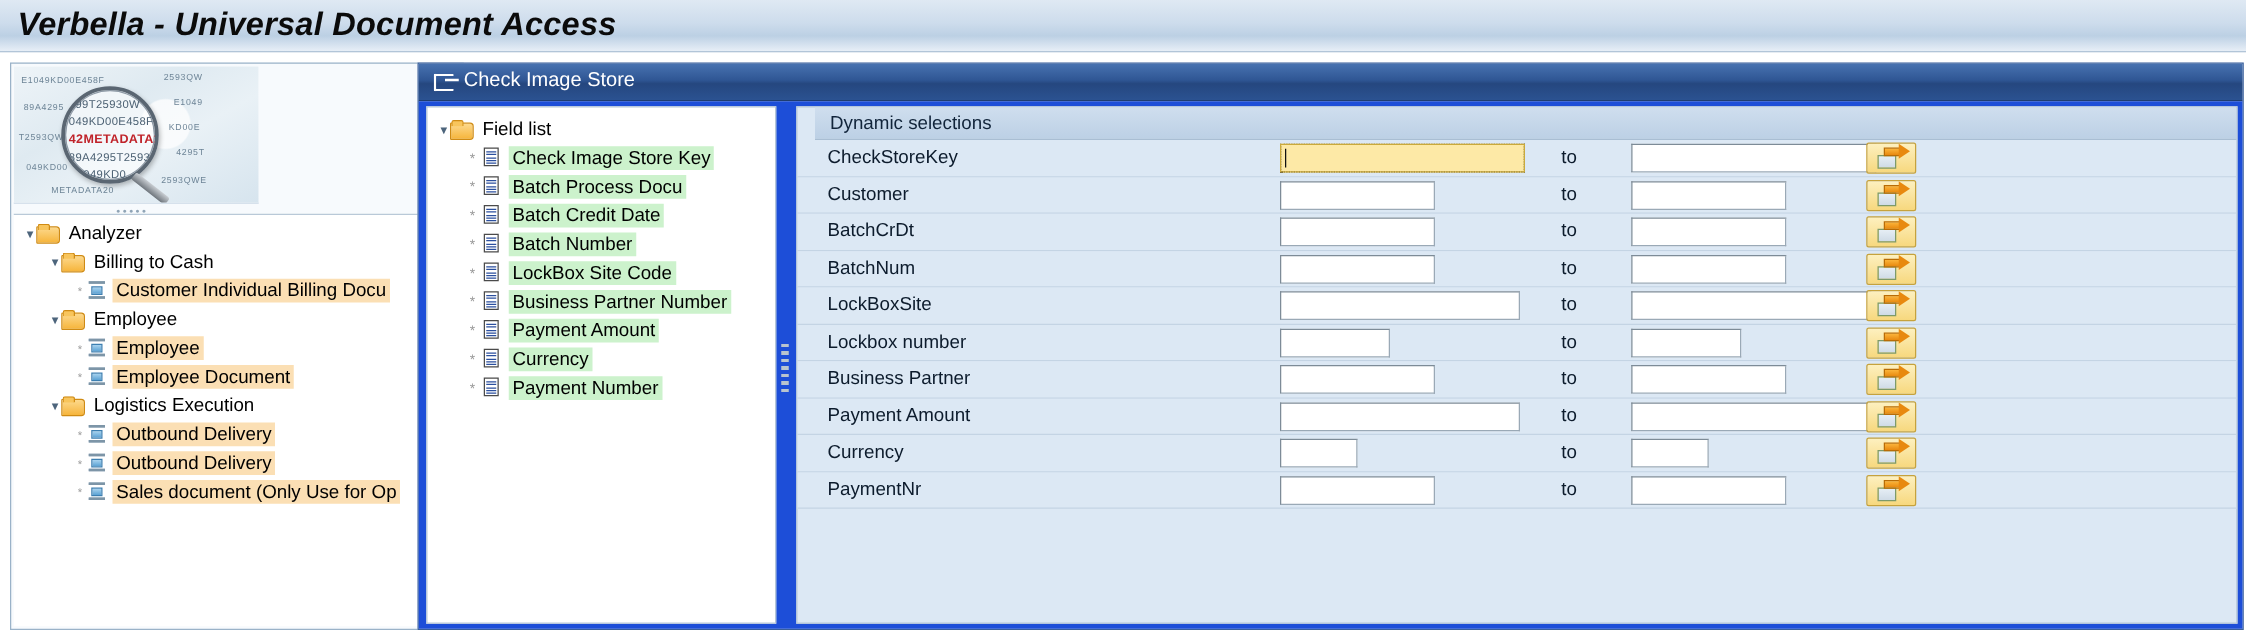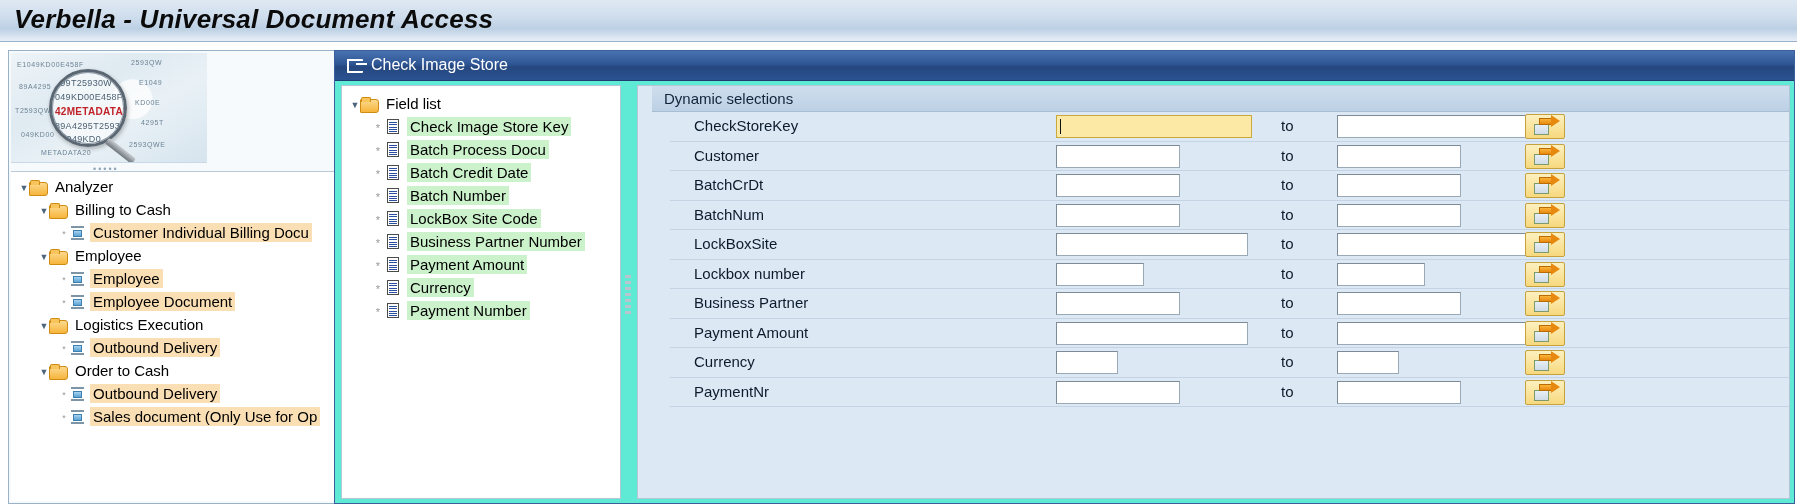--- a/index.html
+++ b/index.html
@@ -143,21 +143,21 @@
     position:absolute; left:12px; top:8px; width:16px; height:14px;
     border:2px solid #ffffff; border-right:none; border-radius:1px;
   }
   #tab-icon:after{
     content:""; position:absolute; left:7px; top:2px; width:11px; height:2px;
     background:#ffffff;
     box-shadow:5px -3px 0 -1px #ffffff, 5px 3px 0 -1px #ffffff;
   }
   #rbody{
     position:absolute; left:0; top:30px; right:0; bottom:0;
-    background:#5eead4;
+    background:#1d4ed8;
   }
 
   
   #fieldlist{
     position:absolute; left:6px; top:4px; width:280px; bottom:4px;
     background:#ffffff; border:1px solid #b5c6d6;
   }
   #fl-inner{ position:absolute; left:8px; top:6px; right:4px; bottom:2px; }
 
   #vsplit{
@@ -173,21 +173,21 @@
   #dynsel{
     position:absolute; left:302px; top:4px; right:4px; bottom:4px;
     background:#dce8f4; border:1px solid #b5c6d6;
   }
   #dynsel-hdr{
     position:absolute; left:14px; top:0; right:0; height:26px;
     background:linear-gradient(to bottom,#cfdeee,#bcd0e5);
     border-bottom:1px solid #a9bed3;
   }
   #dynsel-hdr span{ position:absolute; left:12px; top:4px; font-size:15px; color:#11243a;}
-  #rows{ position:absolute; left:0; top:26px; right:0; bottom:0;padding-left:32px; }
+  #rows{ position:absolute; left:0; top:26px; right:0; bottom:0; }
   .row{
     position:relative; height:29.5px;
     border-bottom:1px solid #c4d4e4;
     background:#dce8f4;
   }
   .row .rlabel{
     position:absolute; left:24px; top:5px; font-size:15px; color:#0c1b2c; white-space:nowrap;
   }
   .row .inp{
     position:absolute; top:3px; height:23px;
@@ -265,21 +265,20 @@
     <div id="tree-outer">
       <div id="tree">
           <div class="tnode" style="padding-left: 0px;"><span class="tw">▼</span><span class="ficon"></span><span class="lbl">Analyzer</span></div>
           <div class="tnode" style="padding-left: 20px;"><span class="tw">▼</span><span class="ficon"></span><span class="lbl">Billing to Cash</span></div>
           <div class="tnode" style="padding-left: 40px;"><span class="tw" style="color: rgb(153, 153, 153);">*</span><span class="cicon"><i class="cb t"></i><i class="cbox"></i><i class="cb b"></i></span><span class="lbl hl-orange">Customer Individual Billing Docu</span></div>
           <div class="tnode" style="padding-left: 20px;"><span class="tw">▼</span><span class="ficon"></span><span class="lbl">Employee</span></div>
           <div class="tnode" style="padding-left: 40px;"><span class="tw" style="color: rgb(153, 153, 153);">*</span><span class="cicon"><i class="cb t"></i><i class="cbox"></i><i class="cb b"></i></span><span class="lbl hl-orange">Employee</span></div>
           <div class="tnode" style="padding-left: 40px;"><span class="tw" style="color: rgb(153, 153, 153);">*</span><span class="cicon"><i class="cb t"></i><i class="cbox"></i><i class="cb b"></i></span><span class="lbl hl-orange">Employee Document</span></div>
           <div class="tnode" style="padding-left: 20px;"><span class="tw">▼</span><span class="ficon"></span><span class="lbl">Logistics Execution</span></div>
           <div class="tnode" style="padding-left: 40px;"><span class="tw" style="color: rgb(153, 153, 153);">*</span><span class="cicon"><i class="cb t"></i><i class="cbox"></i><i class="cb b"></i></span><span class="lbl hl-orange">Outbound Delivery</span></div>
-          <div class="tnode" style="padding-left: 20px;"><span class="tw">▼</span><span class="ficon"></span><span class="lbl">Order to Cash</span></div>
           <div class="tnode" style="padding-left: 40px;"><span class="tw" style="color: rgb(153, 153, 153);">*</span><span class="cicon"><i class="cb t"></i><i class="cbox"></i><i class="cb b"></i></span><span class="lbl hl-orange">Outbound Delivery</span></div>
           <div class="tnode" style="padding-left: 40px;"><span class="tw" style="color: rgb(153, 153, 153);">*</span><span class="cicon"><i class="cb t"></i><i class="cbox"></i><i class="cb b"></i></span><span class="lbl hl-orange">Sales document (Only Use for Op</span></div>
         </div>
       <div id="tree-scroll"></div>
     </div>
   </div>
 
   <div id="rwin">
 
     <div id="rtab">

